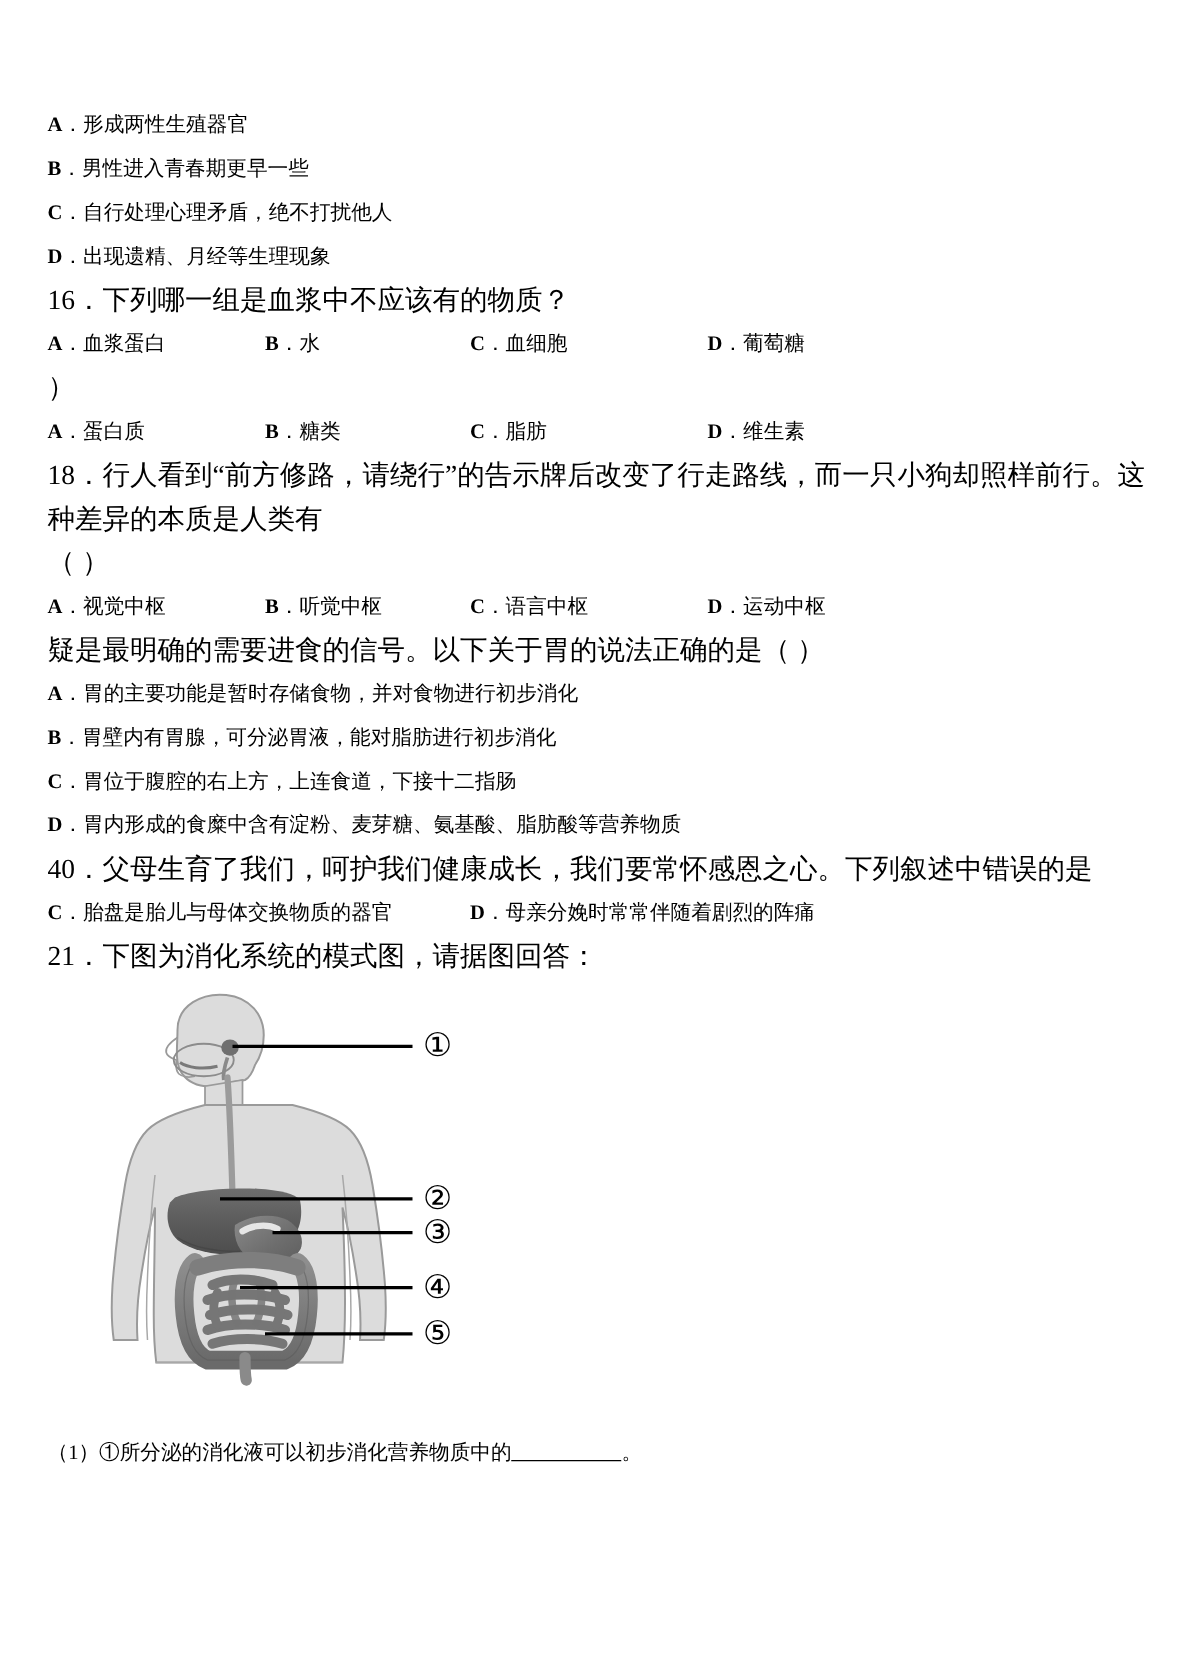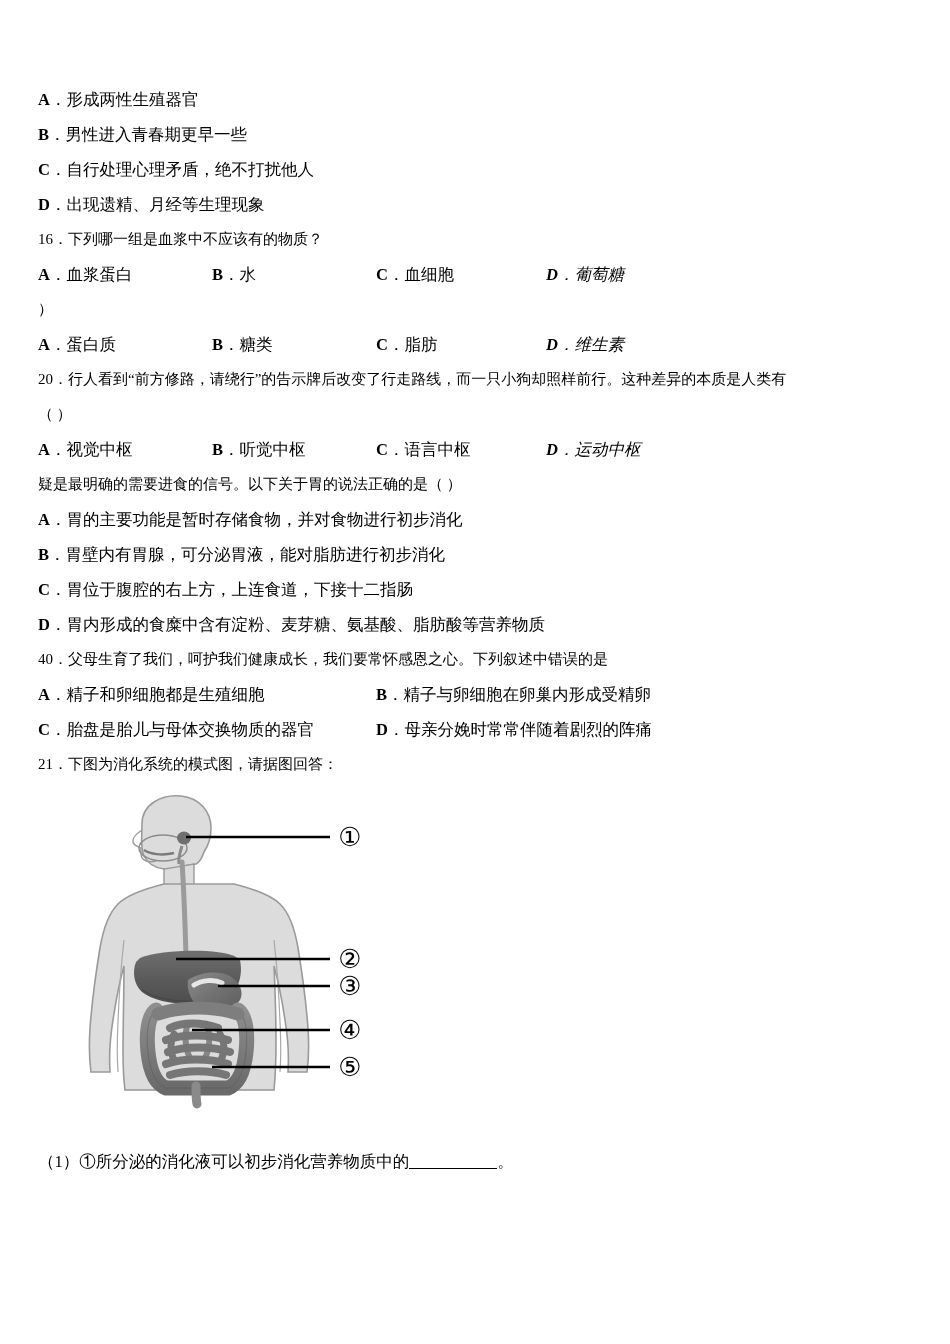--- a/index.html
+++ b/index.html
@@ -22,21 +22,21 @@
     height: 1344px;
     padding: 0;
   }
   .content {
     position: absolute;
     left: 38px;
     top: 82px;
     width: 878px;
   }
   .stem {
-    font-size: 15px;
+    font-size: 22px;
     line-height: 35px;
     text-align: justify;
     text-justify: inter-character;
   }
   .opt-letter {
     font-weight: bold;
     font-family: "Liberation Serif", "DejaVu Serif", serif;
   }
 
   
@@ -50,21 +50,21 @@
     position: relative;
     height: 35px;
     font-size: 16.5px;
     line-height: 35px;
     text-align: right;
   }
   .opt-grid4 > .cell { position: absolute; top: 0; white-space: nowrap; }
   .opt-grid4 > .c0 { left: 0px; }
   .opt-grid4 > .c1 { left: 174px; }
   .opt-grid4 > .c2 { left: 338px; }
-  .opt-grid4 > .c3 { left: 508px; font-style: italic; }
+  .opt-grid4 > .c3 { left: 528px; }
 
   
   .opt-grid2 {
     position: relative;
     height: 35px;
     font-size: 16.5px;
     line-height: 35px;
   }
   .opt-grid2 > .cell { position: absolute; top: 0; white-space: nowrap; }
   .opt-grid2 > .d0 { left: 0px; }
@@ -122,21 +122,21 @@
   </div>
 
   <div class="stem">）</div>
   <div class="opt-grid4">
     <span class="cell c0"><span class="opt-letter">A</span>．<span>蛋白质</span></span>
     <span class="cell c1"><span class="opt-letter">B</span>．<span>糖类</span></span>
     <span class="cell c2"><span class="opt-letter">C</span>．<span>脂肪</span></span>
     <span class="cell c3"><span class="opt-letter">D</span>．<span>维生素</span></span>
   </div>
 
-  <div class="stem">20．行人看到“前方修路，请绕行”的告示牌后改变了行走路线，而一只小狗却照样前行。这种差异的本质是人类有</div>
+  <div class="stem">18．行人看到“前方修路，请绕行”的告示牌后改变了行走路线，而一只小狗却照样前行。这种差异的本质是人类有</div>
   <div class="stem">（    ）</div>
   <div class="opt-grid4">
     <span class="cell c0"><span class="opt-letter">A</span>．<span>视觉中枢</span></span>
     <span class="cell c1"><span class="opt-letter">B</span>．<span>听觉中枢</span></span>
     <span class="cell c2"><span class="opt-letter">C</span>．<span>语言中枢</span></span>
     <span class="cell c3"><span class="opt-letter">D</span>．<span>运动中枢</span></span>
   </div>
 
   <div class="stem">疑是最明确的需要进食的信号。以下关于胃的说法正确的是（  ）</div>
   <div class="opt-row">
@@ -146,24 +146,20 @@
     <span class="opt-letter">B</span>．<span>胃壁内有胃腺，可分泌胃液，能对脂肪进行初步消化</span>
   </div>
   <div class="opt-row">
     <span class="opt-letter">C</span>．<span>胃位于腹腔的右上方，上连食道，下接十二指肠</span>
   </div>
   <div class="opt-row">
     <span class="opt-letter">D</span>．<span>胃内形成的食糜中含有淀粉、麦芽糖、氨基酸、脂肪酸等营养物质</span>
   </div>
 
   <div class="stem">40．父母生育了我们，呵护我们健康成长，我们要常怀感恩之心。下列叙述中错误的是</div>
-  <div class="opt-grid2">
-    <span class="cell d0"><span class="opt-letter">A</span>．<span>精子和卵细胞都是生殖细胞</span></span>
-    <span class="cell d1"><span class="opt-letter">B</span>．<span>精子与卵细胞在卵巢内形成受精卵</span></span>
-  </div>
   <div class="opt-grid2">
     <span class="cell d0"><span class="opt-letter">C</span>．<span>胎盘是胎儿与母体交换物质的器官</span></span>
     <span class="cell d1"><span class="opt-letter">D</span>．<span>母亲分娩时常常伴随着剧烈的阵痛</span></span>
   </div>
 
   <div class="stem">21．下图为消化系统的模式图，请据图回答：</div>
 
   <div class="spacer-fig"></div>
 
   <div class="figure-wrap">

